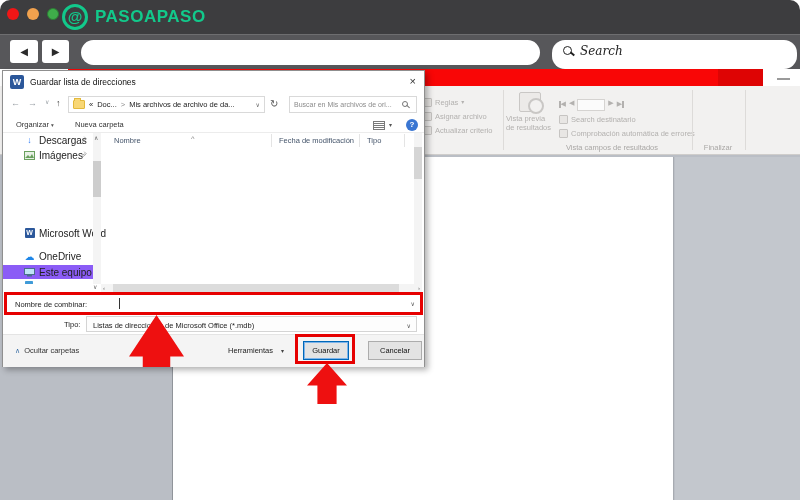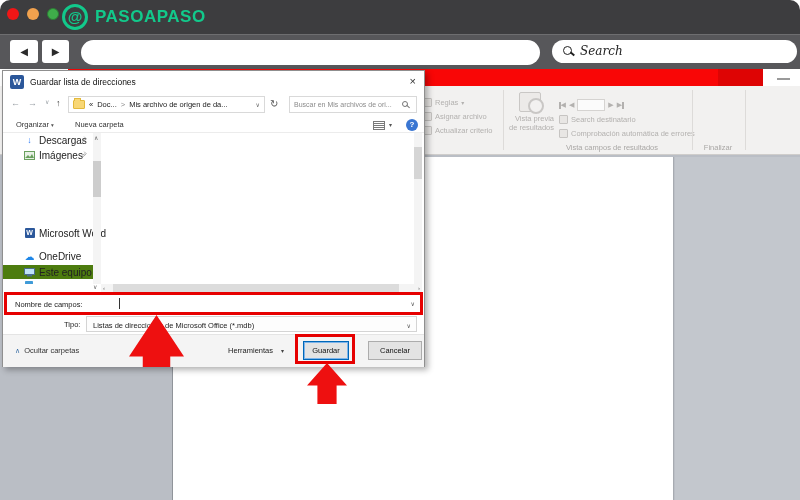--- a/index.html
+++ b/index.html
@@ -11,21 +11,21 @@
   
   #chrome-top { left:0; top:0; width:800px; height:34px; background:#3d3d3f;
                 border-radius:10px 10px 0 0; }
   .tl { position:absolute; top:8px; width:12px; height:12px; border-radius:50%; }
   #chrome-nav { left:0; top:34px; width:800px; height:35px; background:#57575a;
                 border-top:1px solid #6e6e70; }
   .navbtn { position:absolute; top:5px; width:28px; height:23px; background:#fff;
             border-radius:3px; color:#2b2b2b; font-size:10px; line-height:23px;
             text-align:center; }
   #url-bar { left:81px; top:5px; width:459px; height:25px; background:#fff; border-radius:13px; }
-  #chrome-search { left:552px; top:5px; width:245px; height:23px; background:#fff;
+  #chrome-search { left:552px; top:5px; width:245px; height:29px; background:#fff;
                    border-radius:13px; }
   .mag { position:absolute; width:9px; height:9px; border:1.6px solid #222; border-radius:50%; }
   .mag::after { content:""; position:absolute; width:5px; height:1.6px; background:#222;
                 right:-4px; bottom:-1px; transform:rotate(40deg); }
   #chrome-search .label { position:absolute; left:28px; top:4px; font-size:12px; color:#222;
                           font-family:"DejaVu Serif", serif; font-style:italic; }
   #brand { left:62px; top:0; height:34px; display:flex; align-items:center; }
   #brand-logo { width:26px; height:26px; border:3px solid #12c98b; border-radius:50%;
                 color:#12c98b; font-weight:bold; font-size:15px; line-height:20px;
                 text-align:center; margin-right:7px; }
@@ -33,24 +33,24 @@
   .b-white { color:#f3f3f3; } .b-green { color:#12c98b; }
 
   
   #red-bar { left:68px; top:69px; width:695px; height:17px; background:#f90606; }
   #red-bar-dark { left:718px; top:69px; width:45px; height:17px; background:#de0404; }
   #min-dash { left:777px; top:78px; width:13px; height:2px; background:#9a9a9a; }
 
   #ribbon { left:0; top:86px; width:800px; height:69px; background:#f2f1f0;
             border-bottom:1px solid #cfcdcb; color:#b3b1af; font-size:7.5px; }
   .rsep { position:absolute; top:4px; width:1px; height:60px; background:#dddbd9; }
-  .rrow { position:absolute; display:flex; align-items:center; gap:3px; white-space:nowrap; }
+  .rrow { position:absolute; display:flex; gap:3px; white-space:nowrap; }
   .rico { display:inline-block; width:9px; height:9px; border:1px solid #c6c4c2;
           background:#e8e6e4; border-radius:1px; }
-  .bigbtn { position:absolute; text-align:right; }
+  .bigbtn { position:absolute; text-align:left; }
   .bigico { margin:0 auto 2px auto; width:22px; height:20px; border:1px solid #c9c7c5;
             background:#eceae8; border-radius:2px; position:relative; }
   .bigico::after { content:""; position:absolute; right:-4px; bottom:-3px; width:12px;
                    height:12px; border:2px solid #c9c7c5; border-radius:50%; background:#f2f1f0; }
   .grouplabel { position:absolute; font-size:7.5px; color:#a9a7a5; }
   .vbar { display:inline-block; width:1.5px; height:7px; background:#b3b1af; vertical-align:middle; }
   .navglyph { font-size:7px; color:#b3b1af; vertical-align:middle; }
   #rec-input { display:inline-block; width:28px; height:12px; background:#fbfbfb;
                border:1px solid #d5d3d1; }
 
@@ -97,21 +97,21 @@
                border:1px solid #7a7a7a; background:
                repeating-linear-gradient(#fff 0 1px,#7a7a7a 1px 2px); }
   #view-drop { position:absolute; left:386px; top:6px; font-size:6px; color:#555; }
   #help-icon { position:absolute; left:403px; top:4px; width:12px; height:12px; background:#3a76d2;
                border-radius:50%; color:#fff; text-align:center; line-height:12px; font-size:8px;
                font-weight:bold; }
 
   #sidebar { position:absolute; left:0; top:62px; width:90px; height:151px; }
   .side-item { position:absolute; left:0; width:90px; height:14px; display:flex;
                align-items:center; }
-  .side-item.sel { background:#4d7c0f; }
+  .side-item.sel { background:#8b5cf6; }
   .side-item .lbl { font-size:10px; color:#222; white-space:nowrap; }
   .sico { width:11px; margin:0 4px 0 21px; text-align:center; flex:none; }
   .pin { position:absolute; right:6px; top:3px; width:7px; height:7px; }
   #side-scroll { position:absolute; left:90px; top:62px; width:8px; height:151px; background:#f4f4f4; }
   #side-thumb { position:absolute; left:0; top:28px; width:8px; height:36px; background:#cdcdcd; }
   .scr-arrow { position:absolute; font-size:6px; color:#666; left:1px; }
 
   #col-headers { position:absolute; left:98px; top:62px; width:313px; height:15px;
                  color:#44546a; }
   .colsep { position:absolute; top:1px; width:1px; height:13px; background:#e4e4e4; }
@@ -246,21 +246,21 @@
     <div id="addr-row">
       <span class="addrglyph" style="left:8px">←</span>
       <span class="addrglyph" style="left:25px">→</span>
       <span class="addrglyph" style="left:42px;font-size:6px">∨</span>
       <span class="addrglyph" style="left:53px;color:#444">↑</span>
       <div id="crumb-box">
         <span id="folder-icon"></span>
         <span>«</span>
         <span>Doc...</span>
         <span style="color:#888">&gt;</span>
-        <span>Mis archivo de origen de da...</span>
+        <span>Mis archivos de archivo de da...</span>
         <span id="crumb-chev">∨</span>
       </div>
       <span id="refresh-btn">↻</span>
       <div id="dlg-search">
         <span class="ph">Buscar en Mis archivos de ori...</span>
         <span class="mag2"></span>
       </div>
     </div>
 
     <div id="tool-row">
@@ -319,33 +319,42 @@
               <circle cx="5" cy="5" r="4" fill="#3f9bd8"></circle>
             </svg>
         </span>
       </div>
     </div>
     <div id="side-scroll">
       <span class="scr-arrow" style="top:1px">∧</span>
       <div id="side-thumb"></div>
     </div>
 
+    <div id="col-headers">
+      <span class="abs" style="left:13px;top:3px">Nombre</span>
+      <span class="abs" style="left:90px;top:1px;color:#888">^</span>
+      <span class="abs" style="left:178px;top:3px">Fecha de modificación</span>
+      <span class="abs" style="left:266px;top:3px">Tipo</span>
+      <span class="colsep" style="left:170px"></span>
+      <span class="colsep" style="left:258px"></span>
+      <span class="colsep" style="left:303px"></span>
+    </div>
     <div id="list-scroll">
       <div id="list-thumb"></div>
     </div>
 
     <div id="hscroll">
       <span class="hscr-arrow" style="left:-8px;top:-1px;color:#666">∨</span>
       <span class="hscr-arrow" style="left:2px">‹</span>
       <div id="hthumb"></div>
       <span class="hscr-arrow" style="right:2px">›</span>
     </div>
 
     <div id="fname-row">
-      <span class="lbl">Nombre de campos:</span>
+      <span class="lbl">Nombre de combinar:</span>
       <span id="fname-input"><span id="caret"></span><span></span></span>
       <span id="fname-chev">∨</span>
     </div>
 
     <div id="tipo-row">
       <span class="lbl">Tipo:</span>
       <span id="tipo-select">
         <span class="val">Listas de direcciones de Microsoft Office (*.mdb)</span>
         <span id="tipo-chev">∨</span>
       </span>

